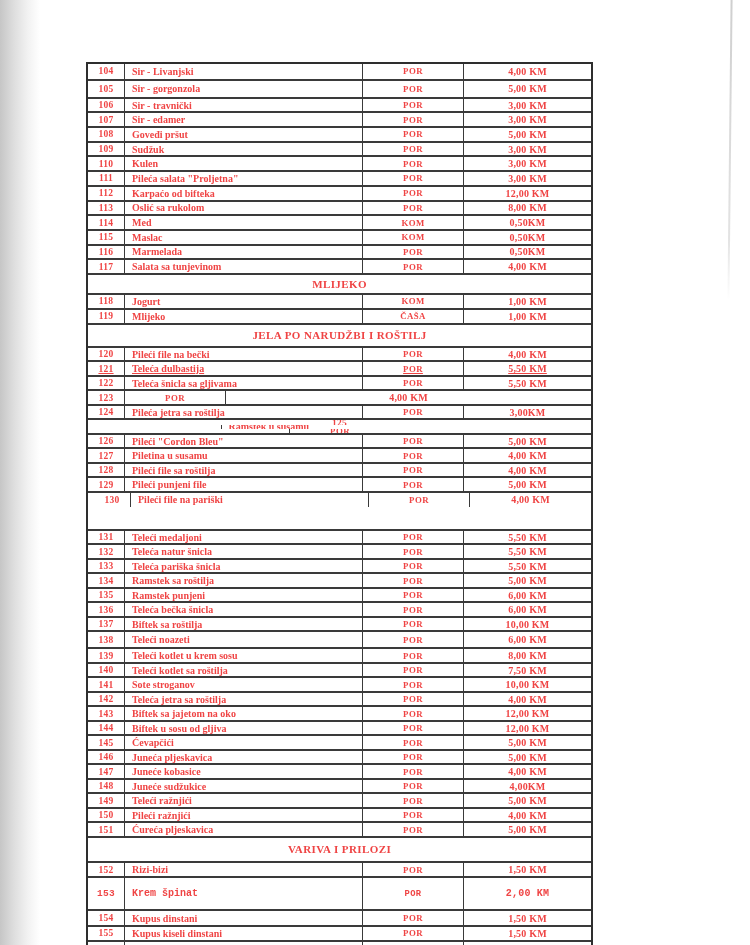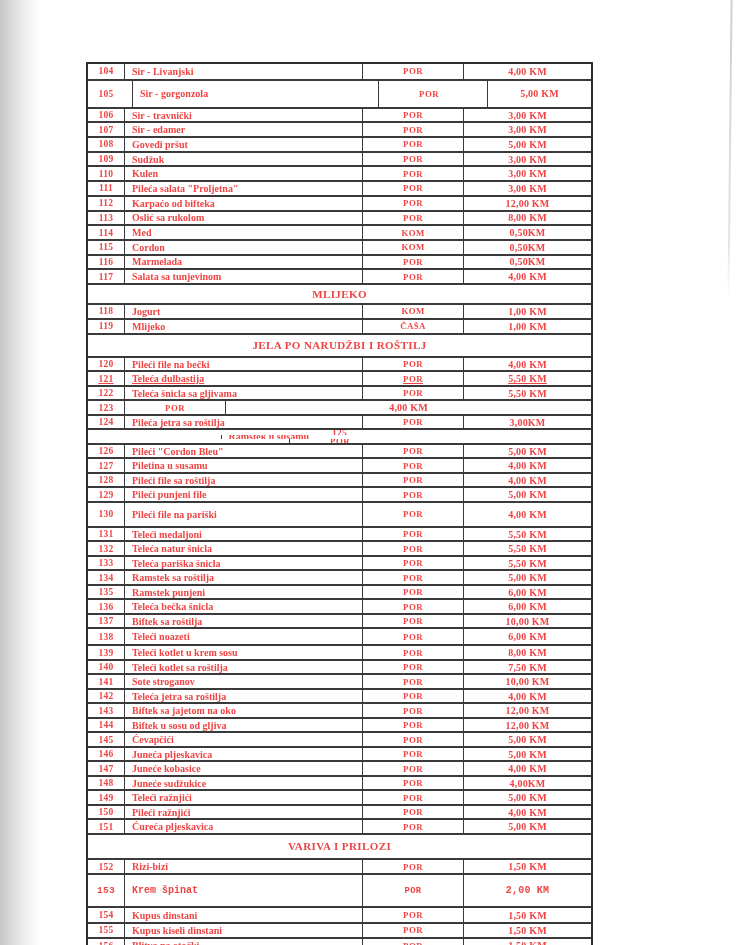--- a/index.html
+++ b/index.html
@@ -58,21 +58,21 @@
 <div class="page">
   <div class="scan-band"></div>
   <div class="scan-line"></div>
   <div class="menu-table" id="menu-table">
       <div class="t-row" style="height: 14.7px;">
         <div class="cell c-num">104</div>
         <div class="cell c-name">Sir - Livanjski</div>
         <div class="cell c-unit">POR</div>
         <div class="cell c-price">4,00 KM</div>
       </div>
-      <div class="t-row" style="height: 28px; gap: 8px;">
+      <div class="t-row" style="height: 18px;">
         <div class="cell c-num">105</div>
         <div class="cell c-name">Sir - gorgonzola</div>
         <div class="cell c-unit">POR</div>
         <div class="cell c-price">5,00 KM</div>
       </div>
       <div class="t-row" style="height: 14.7px;">
         <div class="cell c-num">106</div>
         <div class="cell c-name">Sir - travnički</div>
         <div class="cell c-unit">POR</div>
         <div class="cell c-price">3,00 KM</div>
@@ -120,21 +120,21 @@
         <div class="cell c-price">8,00 KM</div>
       </div>
       <div class="t-row" style="height: 14.7px;">
         <div class="cell c-num">114</div>
         <div class="cell c-name">Med</div>
         <div class="cell c-unit">KOM</div>
         <div class="cell c-price">0,50KM</div>
       </div>
       <div class="t-row" style="height: 14.7px;">
         <div class="cell c-num">115</div>
-        <div class="cell c-name">Cordon</div>
+        <div class="cell c-name">Maslac</div>
         <div class="cell c-unit">KOM</div>
         <div class="cell c-price">0,50KM</div>
       </div>
       <div class="t-row" style="height: 14.7px;">
         <div class="cell c-num">116</div>
         <div class="cell c-name">Marmelada</div>
         <div class="cell c-unit">POR</div>
         <div class="cell c-price">0,50KM</div>
       </div>
       <div class="t-row" style="height: 14.7px;">
@@ -209,27 +209,27 @@
         <div class="cell c-name">Pileći file sa roštilja</div>
         <div class="cell c-unit">POR</div>
         <div class="cell c-price">4,00 KM</div>
       </div>
       <div class="t-row" style="height: 14.5px;">
         <div class="cell c-num">129</div>
         <div class="cell c-name">Pileći punjeni file</div>
         <div class="cell c-unit">POR</div>
         <div class="cell c-price">5,00 KM</div>
       </div>
-      <div class="t-row" style="height: 25px;">
+      <div class="t-row" style="height: 16px; padding-left: 6px;">
         <div class="cell c-num">130</div>
         <div class="cell c-name">Pileći file na pariški</div>
         <div class="cell c-unit">POR</div>
         <div class="cell c-price">4,00 KM</div>
       </div>
-      <div class="t-row" style="height: 14.5px;">
+      <div class="t-row" style="height: 14.5px; margin-top: 22px;">
         <div class="cell c-num">131</div>
         <div class="cell c-name">Teleći medaljoni</div>
         <div class="cell c-unit">POR</div>
         <div class="cell c-price">5,50 KM</div>
       </div>
       <div class="t-row" style="height: 14.5px;">
         <div class="cell c-num">132</div>
         <div class="cell c-name">Teleća natur šnicla</div>
         <div class="cell c-unit">POR</div>
         <div class="cell c-price">5,50 KM</div>

